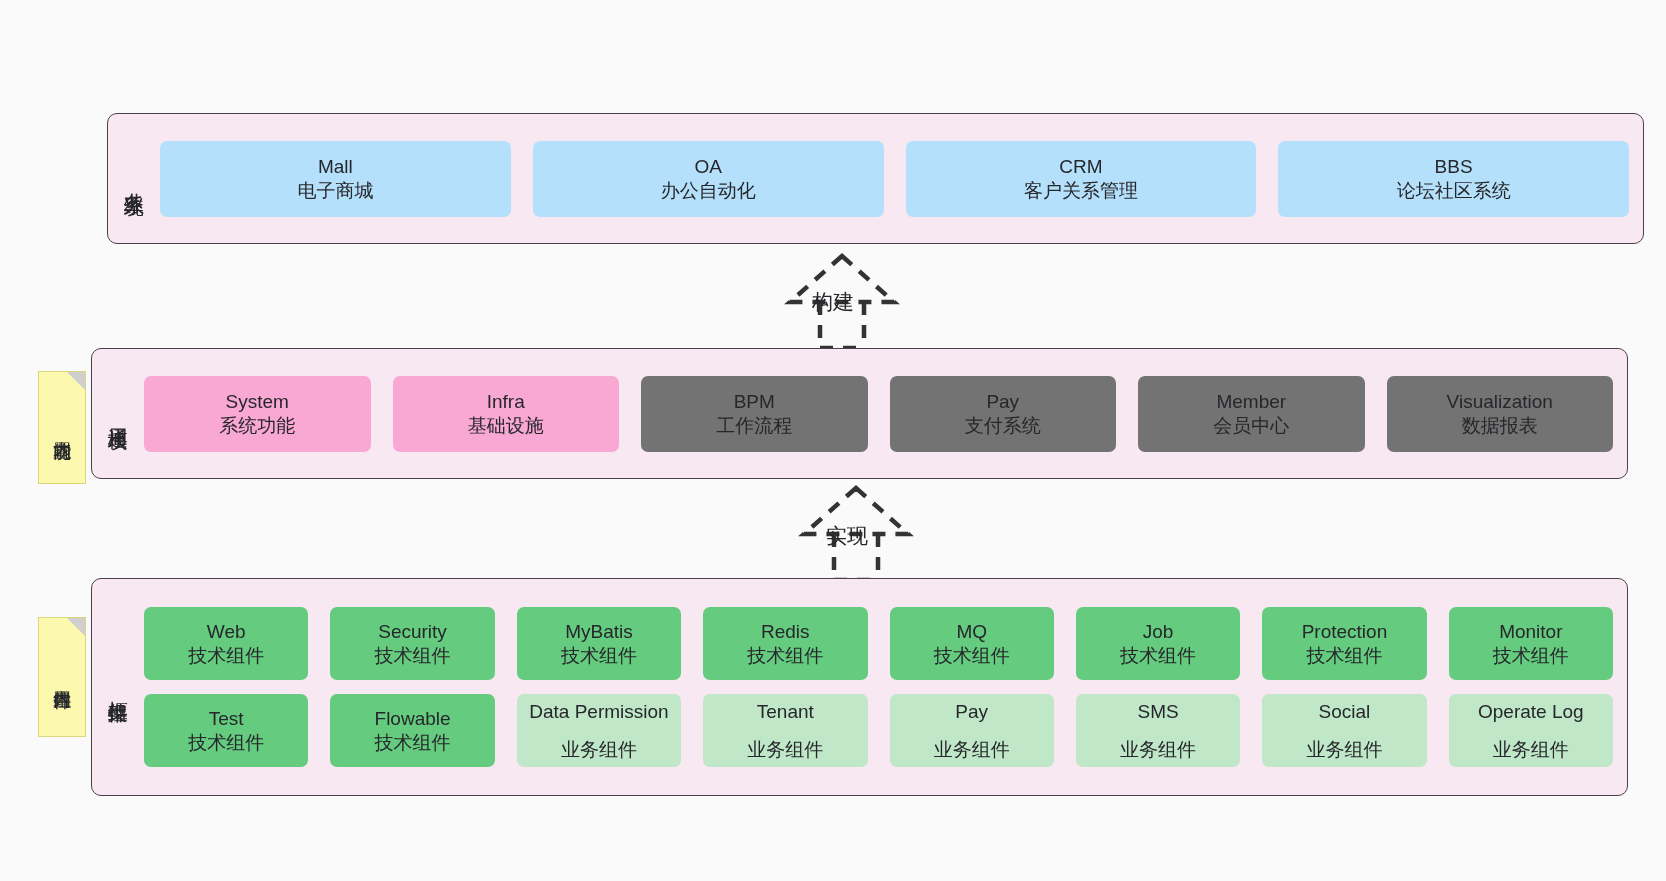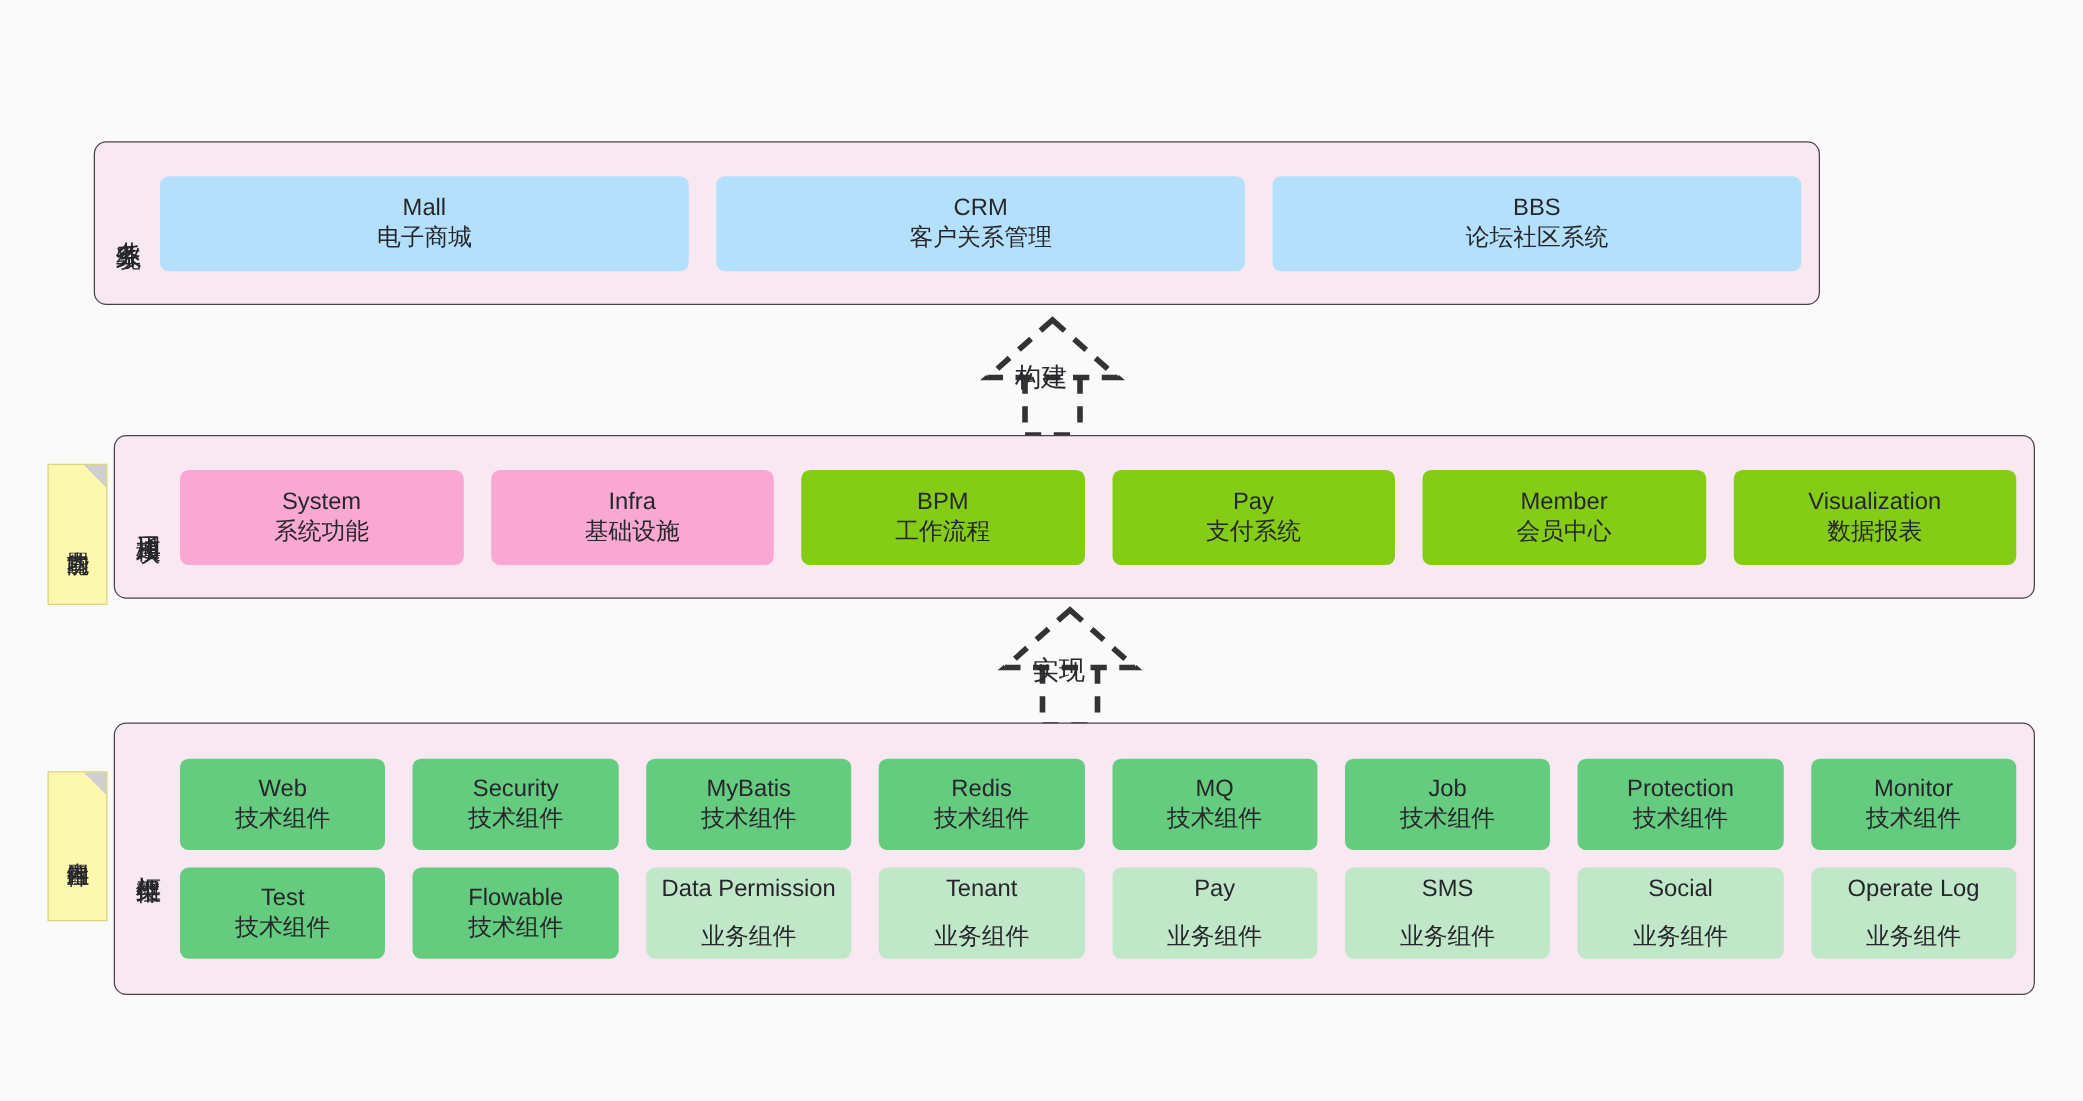--- a/index.html
+++ b/index.html
@@ -78,27 +78,27 @@
     line-height: 1.22;
     padding: 6px 4px;
     user-select: none;
   }
   .card .t-en { display: block; }
   .card .t-cn { display: block; }
 
   
   .c-blue        { background: #b5e0fb; }
   .c-red         { background: #f9a8d4; }
-  .c-pink        { background: #84cc16; }
+  .c-pink        { background: #737373; }
   .c-green       { background: #64cb7f; }
   .c-lightgreen  { background: #bfe7c8; gap: 15px; }
 
   
   #layer-business {
-    left: 75px;  top: 113px;  width: 1381px; height: 131px;
+    left: 107px;  top: 113px;  width: 1537px; height: 131px;
   }
   #layer-common {
     left: 91px;  top: 348px;  width: 1537px; height: 131px;
   }
   #layer-framework {
     left: 91px;  top: 578px;  width: 1537px; height: 218px;
   }
 
   #layer-business .card,
   #layer-common .card { height: 76px; }
@@ -157,20 +157,24 @@
 
   <div class="layer" id="layer-business">
     <div class="layer-label">业务系统</div>
     <div class="cards">
       <div class="card-row">
           <div class="card c-blue">
             <span class="t-en">Mall</span>
             <span class="t-cn">电子商城</span>
           </div>
           <div class="card c-blue">
+            <span class="t-en">OA</span>
+            <span class="t-cn">办公自动化</span>
+          </div>
+          <div class="card c-blue">
             <span class="t-en">CRM</span>
             <span class="t-cn">客户关系管理</span>
           </div>
           <div class="card c-blue">
             <span class="t-en">BBS</span>
             <span class="t-cn">论坛社区系统</span>
           </div>
         </div>
     </div>
   </div>

